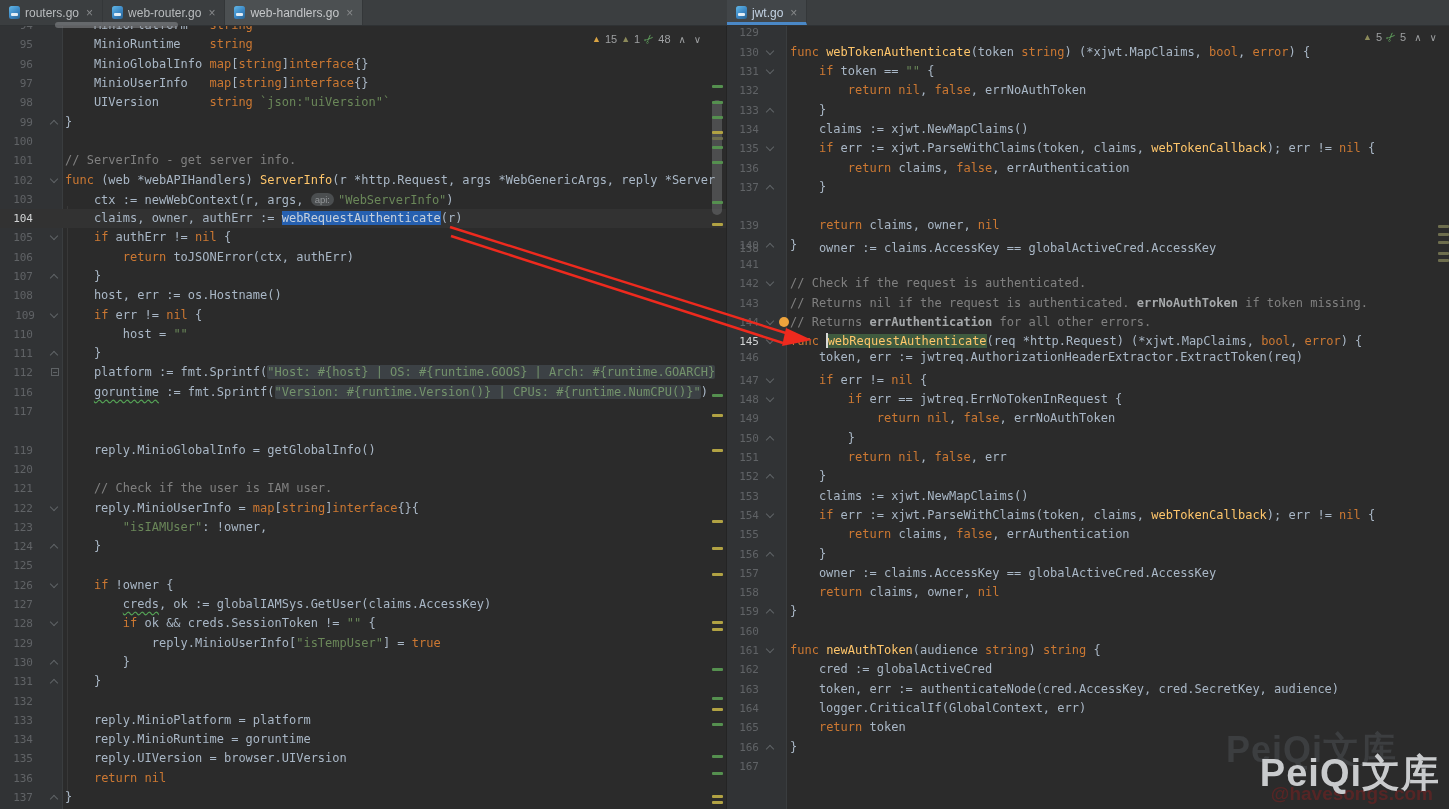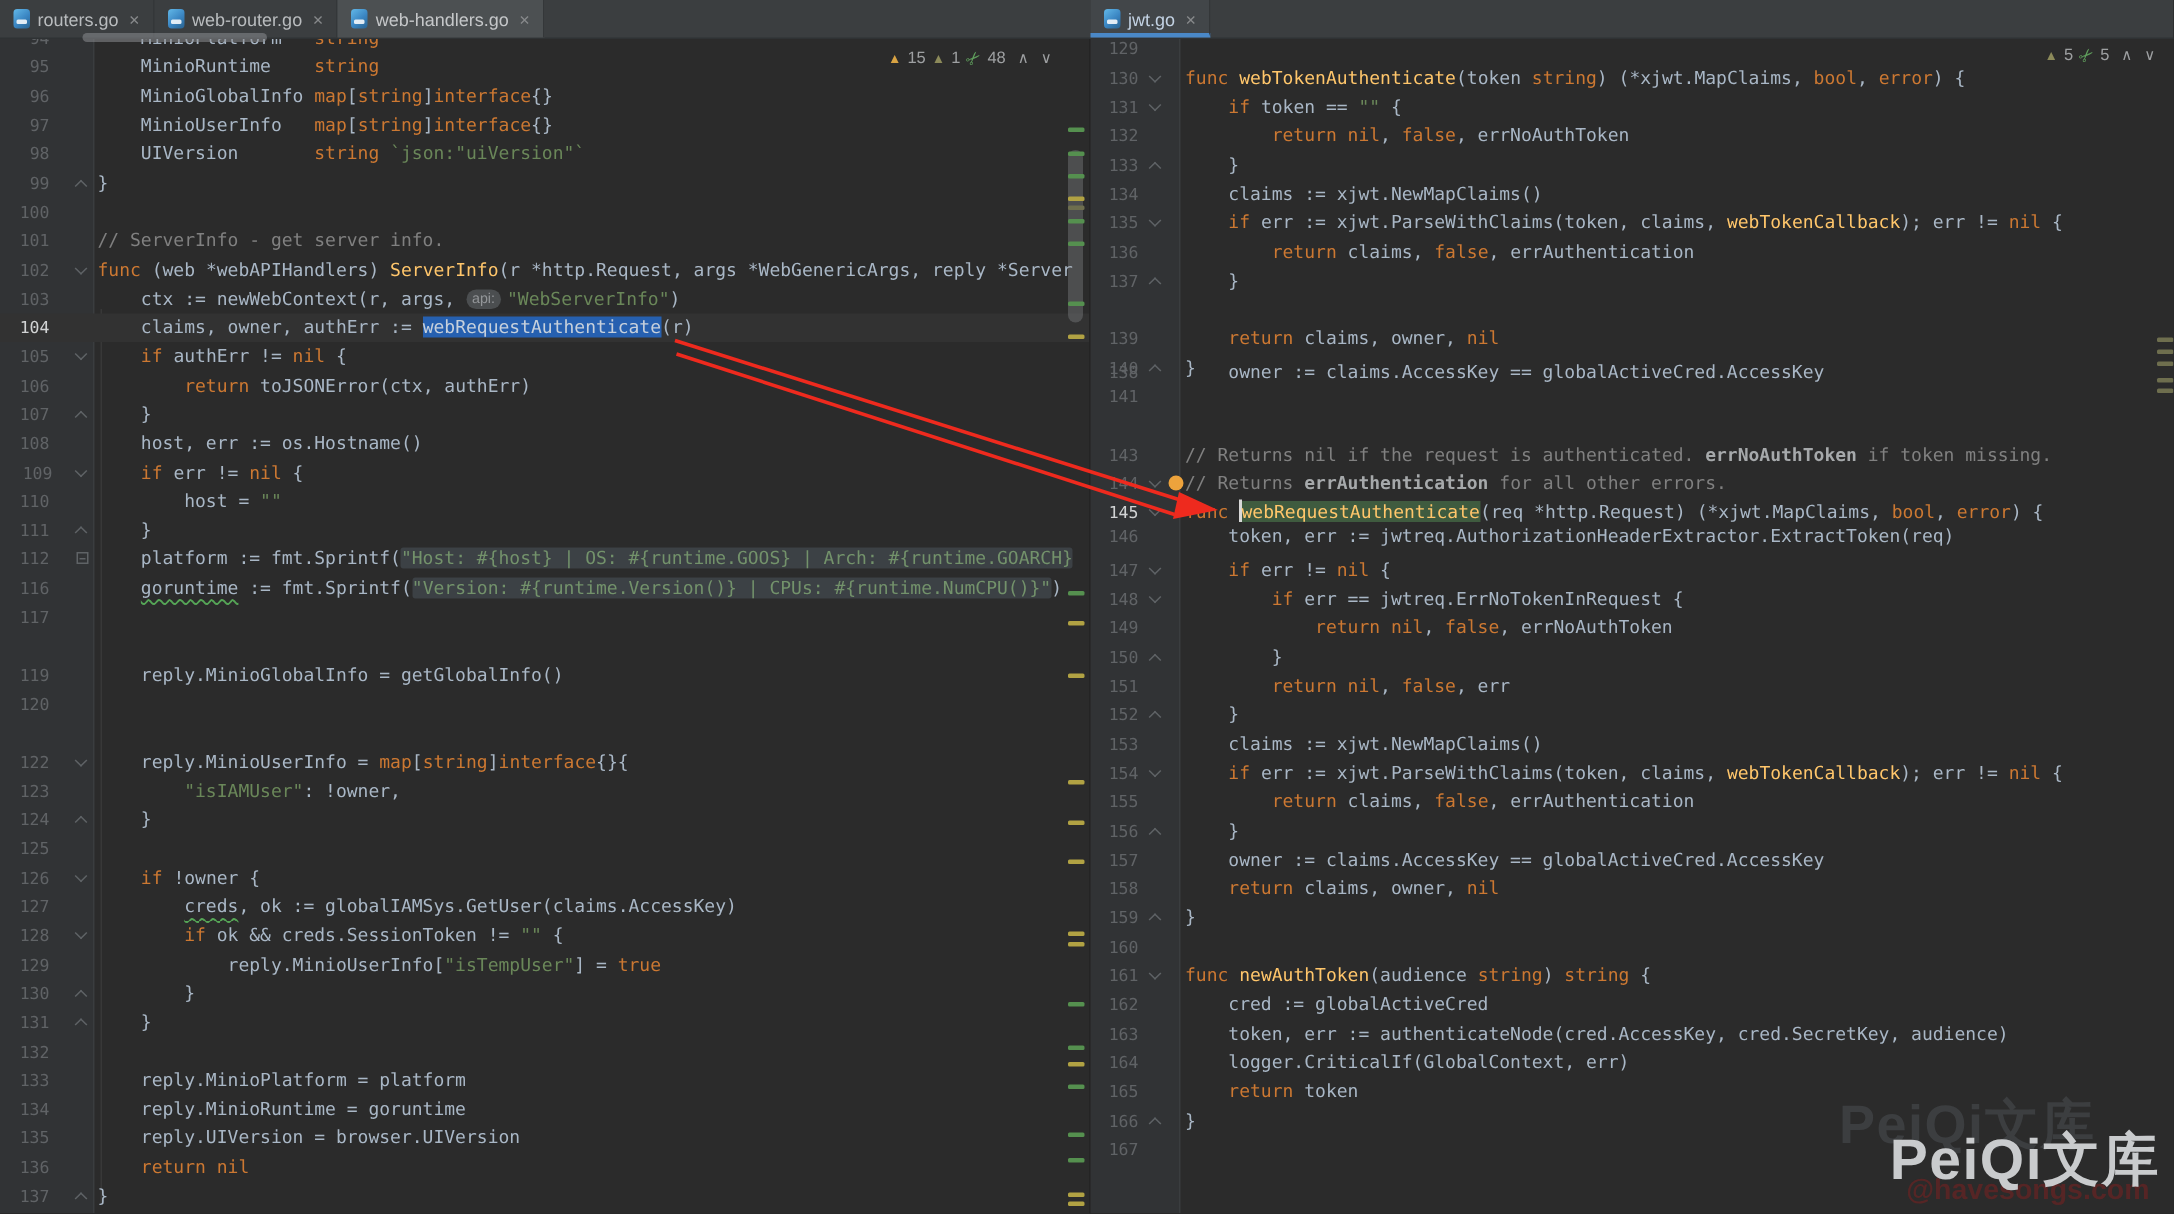--- a/index.html
+++ b/index.html
@@ -221,20 +221,24 @@
       <span class="code" style="left: 65px;"></span>
     </div>
     <div class="row" style="top: 414.6px;">
       <span class="gut" style="left: 0px; width: 33px;">119</span>
       <span class="code" style="left: 65px;"><span class="pl">    reply.MinioGlobalInfo = getGlobalInfo()</span></span>
     </div>
     <div class="row" style="top: 433.9px;">
       <span class="gut" style="left: 0px; width: 33px;">120</span>
       <span class="code" style="left: 65px;"></span>
     </div>
+    <div class="row" style="top: 453.2px;">
+      <span class="gut" style="left: 0px; width: 33px;">121</span>
+      <span class="code" style="left: 65px;"><span class="cm">    // Check if the user is IAM user.</span></span>
+    </div>
     <div class="row" style="top: 472.5px;">
       <span class="gut" style="left: 0px; width: 33px;">122</span>
       <span class="fold fd" style="left: 48px;">
         <i></i>
       </span>
       <span class="code" style="left: 65px;"><span class="pl">    reply.MinioUserInfo = </span><span class="kw">map</span><span class="pl">[</span><span class="kw">string</span><span class="pl">]</span><span class="kw">interface</span><span class="pl">{}{</span></span>
     </div>
     <div class="row" style="top: 491.8px;">
       <span class="gut" style="left: 0px; width: 33px;">123</span>
       <span class="code" style="left: 65px;"><span class="str">        "isIAMUser"</span><span class="pl">: !owner,</span></span>
@@ -379,20 +383,27 @@
     <div class="row" style="top: 209.7px;">
       <span class="gut" style="left: 0px; width: 32px;">140</span>
       <span class="fold fu" style="left: 37px;">
         <i></i>
       </span>
       <span class="code" style="left: 63px;"><span class="pl">}</span></span>
     </div>
     <div class="row" style="top: 229px;">
       <span class="gut" style="left: 0px; width: 32px;">141</span>
       <span class="code" style="left: 63px;"></span>
+    </div>
+    <div class="row" style="top: 248.3px;">
+      <span class="gut" style="left: 0px; width: 32px;">142</span>
+      <span class="fold fd" style="left: 37px;">
+        <i></i>
+      </span>
+      <span class="code" style="left: 63px;"><span class="cm">// Check if the request is authenticated.</span></span>
     </div>
     <div class="row" style="top: 267.6px;">
       <span class="gut" style="left: 0px; width: 32px;">143</span>
       <span class="code" style="left: 63px;"><span class="cm">// Returns nil if the request is authenticated. </span><span class="cmb">errNoAuthToken</span><span class="cm"> if token missing.</span></span>
     </div>
     <div class="row" style="top: 286.9px;">
       <span class="gut" style="left: 0px; width: 32px;">144</span>
       <span class="fold fd" style="left: 37px;">
         <i></i>
       </span>

